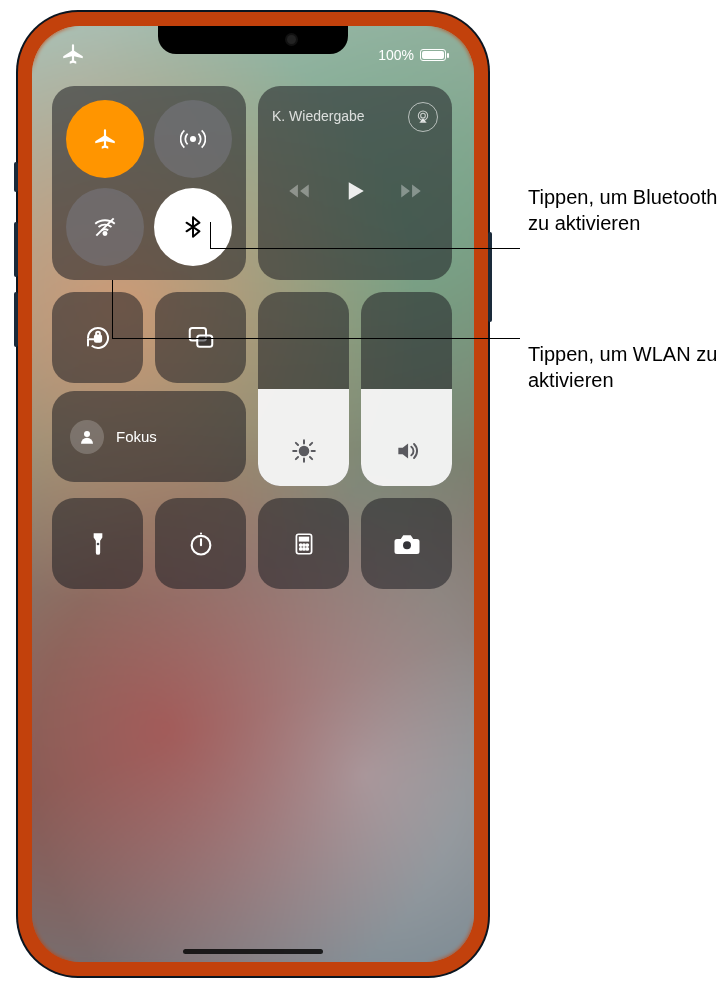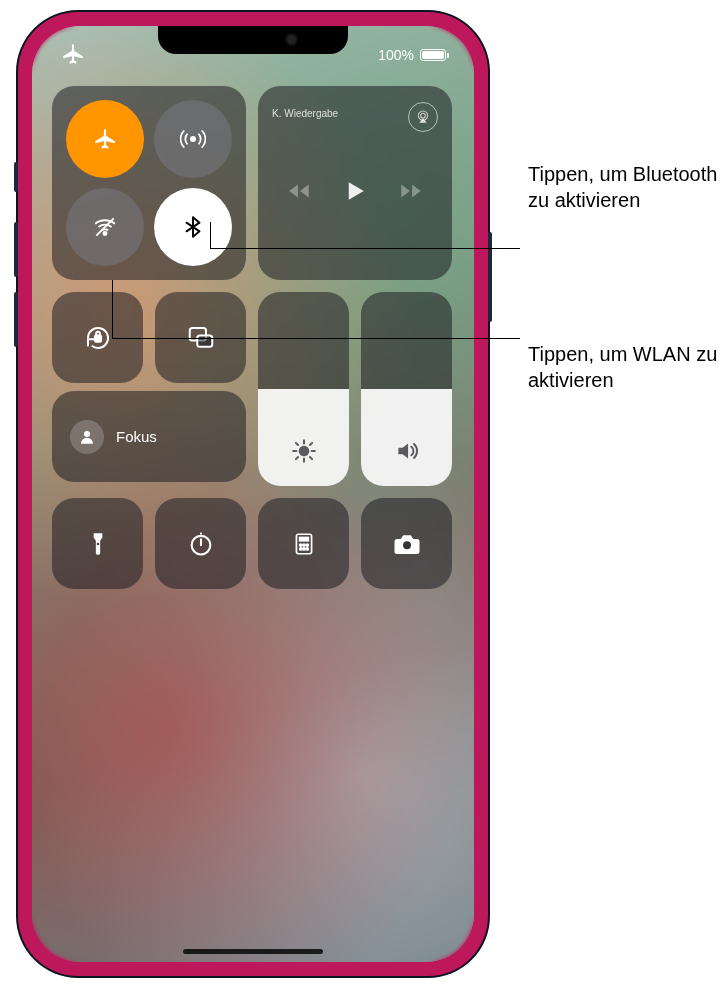--- a/index.html
+++ b/index.html
@@ -10,21 +10,21 @@
     background: #fff;
     position: relative;
     overflow: hidden;
   }
   .phone-frame {
     position: absolute;
     left: 18px;
     top: 12px;
     width: 470px;
     height: 964px;
-    background: #be185d;
+    background: #c2410c;
     border-radius: 60px;
     padding: 14px;
     box-shadow: 0 0 0 2px #0a1520;
   }
   .side-btn {
     position: absolute;
     background: #1a2a3a;
     border-radius: 3px;
   }
   .btn-left-1 { left: -4px; top: 150px; width: 4px; height: 30px; }
@@ -115,21 +115,21 @@
     display:flex; align-items:center; justify-content:center;
     color:#fff;
   }
   .conn-off { background: rgba(120,120,130,.55); }
   .conn-on-orange { background:#ff9500; }
   .conn-on-white { background:#fff; color:#000;}
   .icon-svg { width:26px; height:26px; }
 
   .media { padding:16px 14px 10px; color:#fff; display:flex; flex-direction:column;}
   .media-top { display:flex; justify-content:space-between; align-items:flex-start;}
-  .media-title{ font-size:10px; color:rgba(255,255,255,.8); margin-top:6px;}
+  .media-title{ font-size:14px; color:rgba(255,255,255,.8); margin-top:6px;}
   .airplay-circ{
     width:30px;height:30px;border-radius:50%;
     border:1.5px solid rgba(255,255,255,.6);
     display:flex;align-items:center;justify-content:center;
   }
   .media-ctrl{ display:flex; justify-content:space-around; align-items:center; margin-top:44px;}
   .mc-btn{ color:rgba(255,255,255,.9);}
   .mc-dim{ color:rgba(255,255,255,.35);}
 
   .tile-1x1 { width:91px; height:91px; display:flex; align-items:center; justify-content:center; color:#fff;}
@@ -334,14 +334,14 @@
     <div class="home-ind"></div>
   </div>
 </div>
 
 <div class="callout-line" style="left:210px; top:248px; width:310px;"></div>
 <div class="callout-v" style="left:210px; top:222px; height:26px;"></div>
 
 <div class="callout-line" style="left:112px; top:338px; width:408px;"></div>
 <div class="callout-v" style="left:112px; top:280px; height:58px;"></div>
 
-<div class="callout-text" style="left:528px; top:161px;">Tippen, um Bluetooth zu aktivieren</div>
+<div class="callout-text" style="left:528px; top:184px;">Tippen, um Bluetooth zu aktivieren</div>
 <div class="callout-text" style="left:528px; top:302px;margin-top:39px;">Tippen, um WLAN zu aktivieren</div>
 
 </body></html>

